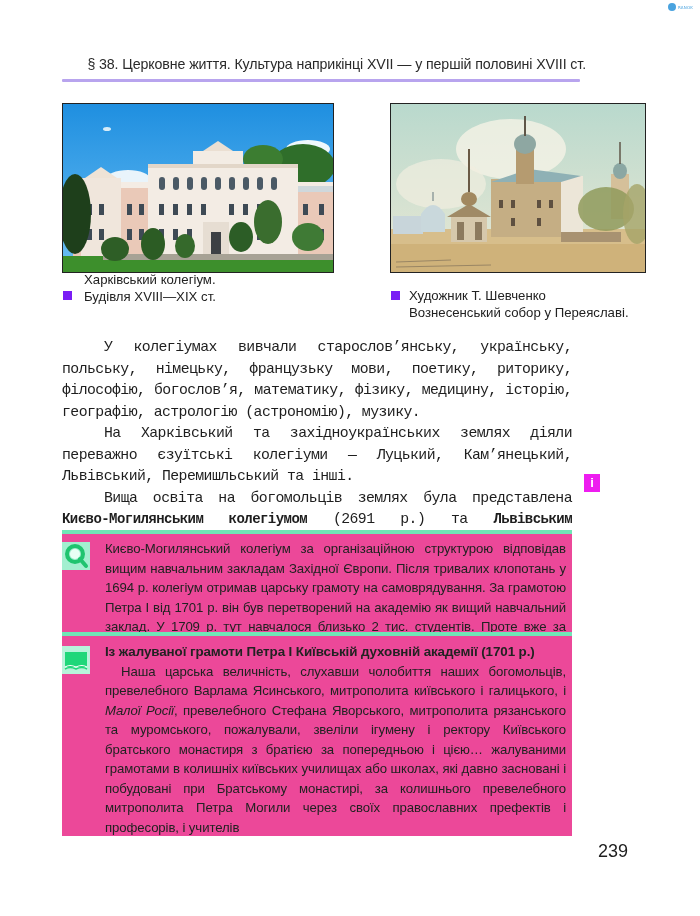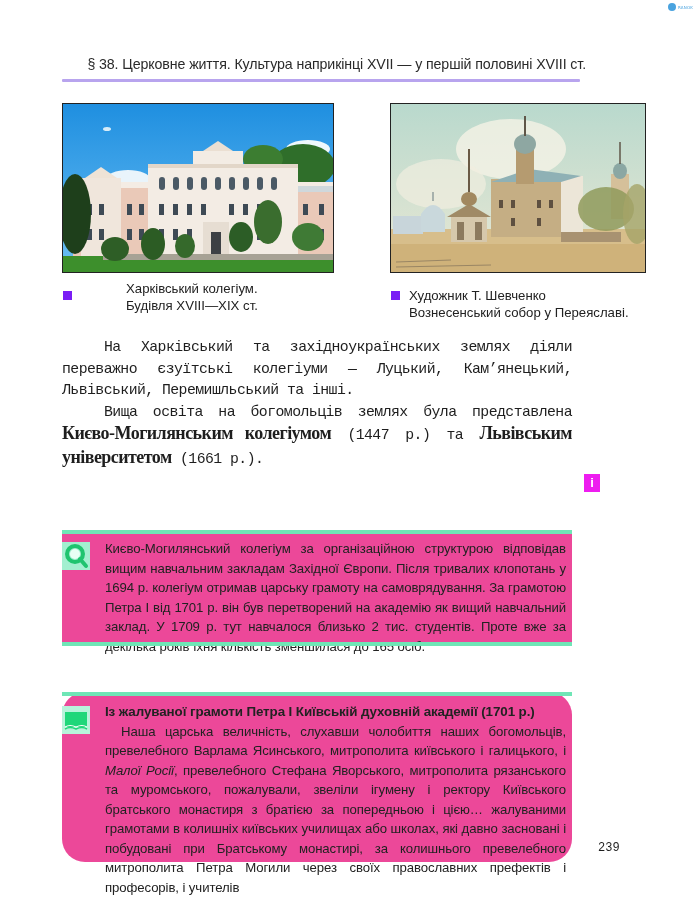--- a/index.html
+++ b/index.html
@@ -11,51 +11,51 @@
   .corner-logo .txt { font-size: 4px; color: #4aa3df; letter-spacing: 0.2px; }
 
   .running-header { position: absolute; left: 86px; top: 56px; width: 500px; font-family: "Liberation Sans", sans-serif; font-size: 14.2px; color: #2a2a2a; white-space: nowrap; letter-spacing: -0.1px; text-align: right; }
   .header-rule { position: absolute; left: 62px; top: 79px; width: 518px; height: 3px; background: #b8a4ee; border-radius: 1px; }
 
   .figure { position: absolute; border: 1px solid #222; overflow: hidden; }
   .fig-left { left: 62px; top: 103px; width: 272px; height: 170px; }
   .fig-right { left: 390px; top: 103px; width: 256px; height: 170px; }
 
   .caption { position: absolute; font-family: "Liberation Sans", sans-serif; font-size: 13.2px; line-height: 17px; color: #222; }
-  .cap-left { left: 84px; top: 280px; margin-left: 42px; }
+  .cap-left { left: 84px; top: 271px; }
   .cap-right { left: 409px; top: 287px; }
   .cap-bullet { position: absolute; width: 9px; height: 9px; background: #7a1df5; }
   .cap-left-bullet { left: 63px; top: 291px; }
   .cap-right-bullet { left: 391px; top: 291px; }
 
   .body-text { position: absolute; left: 62px; width: 510px; font-family: "Liberation Mono", monospace; font-size: 14.8px; line-height: 21.5px; color: #1e1e1e; text-align: justify; }
   .body-text p { text-indent: 42px; }
   .body-text .tight { letter-spacing: -0.55px; }
-  .body-text b { font-family: Liberation Serif, serif; font-weight: bold; font-size: 18px; }
+  .body-text b { font-family: Liberation Mono, monospace; font-weight: bold; font-size: 14px; }
 
   .info-marker { position: absolute; left: 584px; top: 474px; width: 16px; height: 18px; background: #ee1df0; color: #fff; font-family: "Liberation Sans", sans-serif; font-weight: bold; font-size: 13px; line-height: 18px; text-align: center; }
 
   .box { position: absolute; left: 62px; width: 510px; background: #ec4899; }
   .box-top, .box-bottom { position: absolute; left: 0; width: 100%; height: 4px; background: #6fe6b6; }
   .box-top { top: 0; } .box-bottom { bottom: 0; }
   .box1 { top: 530px; height: 116px; }
-  .box2 { top: 692px; height: 170px; border-radius: 23px; }
+  .box2 { top: 632px; height: 204px; }
 
   .box-icon-wrap { position: absolute; left: 0; width: 28px; height: 28px; }
   .box1 .box-icon-wrap { top: 12px; background: #a3efd0; }
   .box2 .box-icon-wrap { top: 14px; background: #b8f3db; }
 
   .box-text { position: absolute; left: 43px; width: 461px; font-family: "Liberation Sans", sans-serif; font-size: 13.2px; line-height: 19.5px; color: #222; text-align: justify; letter-spacing: -0.1px; }
   .box1 .box-text { top: 9px; }
   .box2 .box-text { top: 10px; }
   .box2 .box-title { font-weight: bold; font-size: 13.4px; display: block; text-align: left; }
   .box2 .box-para { text-indent: 16px; }
   .box2 .box-para i { }
 
-  .page-number { position: absolute; left: 598px; top: 841px; font-family: Liberation Mono, monospace; font-size: 12px; color: #1e1e1e; }
+  .page-number { position: absolute; left: 598px; top: 841px; font-family: Liberation Sans, sans-serif; font-size: 18px; color: #1e1e1e; }
 </style>
 </head>
 <body>
 
 <div class="corner-logo">
   <span class="dot"></span>
   <span class="txt">RANOK</span>
 </div>
 
 <div class="running-header">§ 38. Церковне життя. Культура наприкінці XVII — у першій половині XVIII ст.</div>
@@ -205,22 +205,23 @@
   <div>Будівля XVIII—XIX ст.</div>
 </div>
 
 <div class="cap-bullet cap-right-bullet"></div>
 <div class="caption cap-right">
   <div>Художник Т. Шевченко</div>
   <div>Вознесенський собор у Переяславі.</div>
 </div>
 
 <div class="body-text" style="top: 337px;">
+  <p class="tight">У колегіумах вивчали старослов’янську, українську, польську, німецьку, французьку мови, поетику, риторику, філософію, богослов’я, математику, фізику, медицину, історію, географію, астрологію (астрономію), музику.</p>
   <p class="tight">На Харківський та західноукраїнських землях діяли переважно єзуїтські колегіуми — Луцький, Кам’янецький, Львівський, Перемишльський та інші.</p>
-  <p class="tight"><span>Вища освіта на богомольців землях була представлена </span><b>Києво-Могилянським колегіумом</b><span> (1447 р.) та </span><b>Львівським університетом</b><span> (1661 р.).</span></p>
+  <p class="tight"><span>Вища освіта на богомольців землях була представлена </span><b>Києво-Могилянським колегіумом</b><span> (2691 р.) та </span><b>Львівським університетом</b><span> (1661 р.).</span></p>
 </div>
 
 <div class="info-marker">і</div>
 
 <div class="box box1">
   <div class="box-top"></div>
   <div class="box-icon-wrap">
     <svg width="28" height="28" viewBox="0 0 28 28">
       <circle cx="13" cy="12" r="8" fill="none" stroke="#1fc46f" stroke-width="4"></circle>
       <circle cx="13" cy="12" r="5" fill="#e9fff4"></circle>

